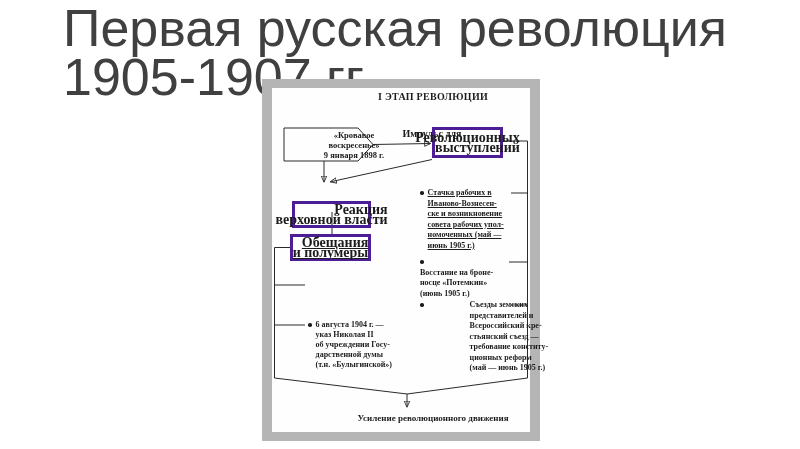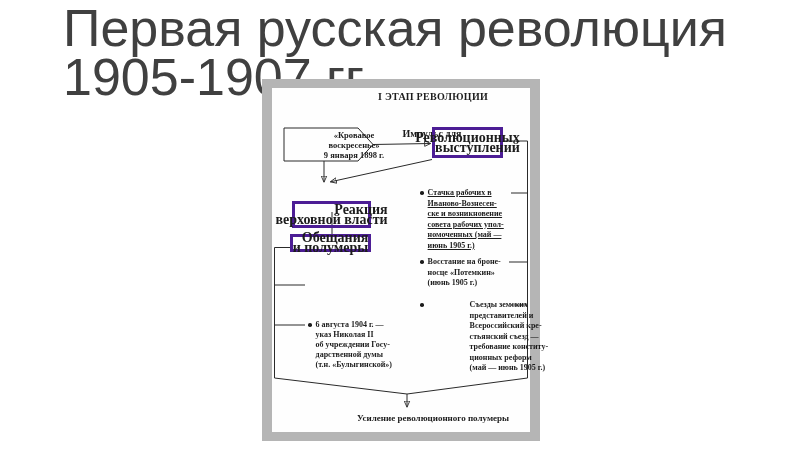--- a/index.html
+++ b/index.html
@@ -31,34 +31,34 @@
   .impulse { left:96px; top:40px; width:64px; font-size:10px; }
 
   .box {
     position:absolute; border:3px solid #4c1d95;
     display:flex; align-items:center; justify-content:center;
     text-align:right; white-space:pre;
     font-size:14px; font-weight:700; line-height:10px;
   }
   .box-rev      { left:160px; top:39px;  width:71px; height:31px; }
   .box-reaction { left:20px;  top:97px;  width:79px; height:27px;margin-top:16px; }
-  .box-promises { left:18px;  top:146px; width:81px; height:18px; }
+  .box-promises { left:18px;  top:146px; width:81px; height:27px;text-decoration:underline; }
 
   .bullet { position:absolute; display:flex; gap:4px; font-weight:700; color:#1c1c1c; }
   .bullet .dot {
     flex:0 0 auto; width:3.6px; height:3.6px; border-radius:50%;
     background:#1c1c1c; margin-top:3px;
   }
   .bullet .btext { white-space:pre; font-size:8px; }
   .bullet-left  .btext { line-height:10px; }
   .bullet-right .btext { line-height:10.5px; }
   .lb0 { left:36px;  top:192px; }
   .lb1 { left:36px;  top:232px; }
   .rb0 { left:148px; top:100px;text-decoration:underline; }
-  .rb1 { left:148px; top:169px; }
+  .rb1 { left:148px; top:169px;flex-direction:column; }
   .rb2 { left:148px; top:212px;gap:46px; }
 
   .result { left:0; width:258px; top:325px; font-size:9px; }
 
   .connectors path, .connectors polyline { stroke:#2a2a2a; stroke-width:1; fill:none; }
   .connectors polygon.shape { fill:#fefefe; stroke:#2a2a2a; stroke-width:1; }
 </style>
 </head>
 <body>
 
@@ -137,17 +137,17 @@
         <span class="dot"></span>
         <span class="btext">Съезды земских
 представителей и
 Всероссийский кре-
 стьянский съезд —
 требование конститу-
 ционных реформ
 (май — июнь 1905 г.)</span>
       </div>
 
-      <div class="t center result">Усиление революционного полумеры</div>
+      <div class="t center result">Усиление революционного движения</div>
 
     </div>
   </figure>
 </div>
 
 </body></html>

